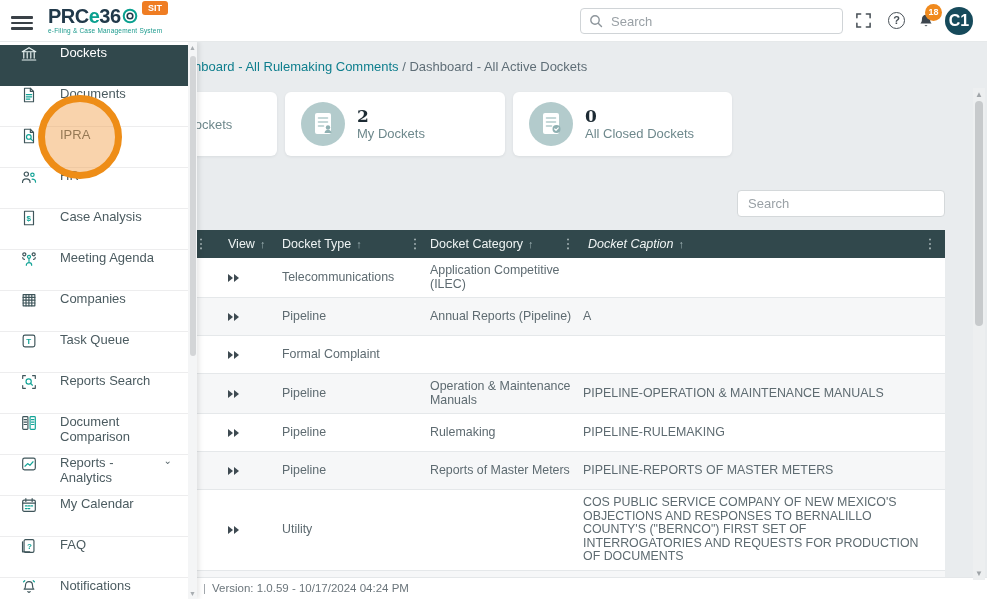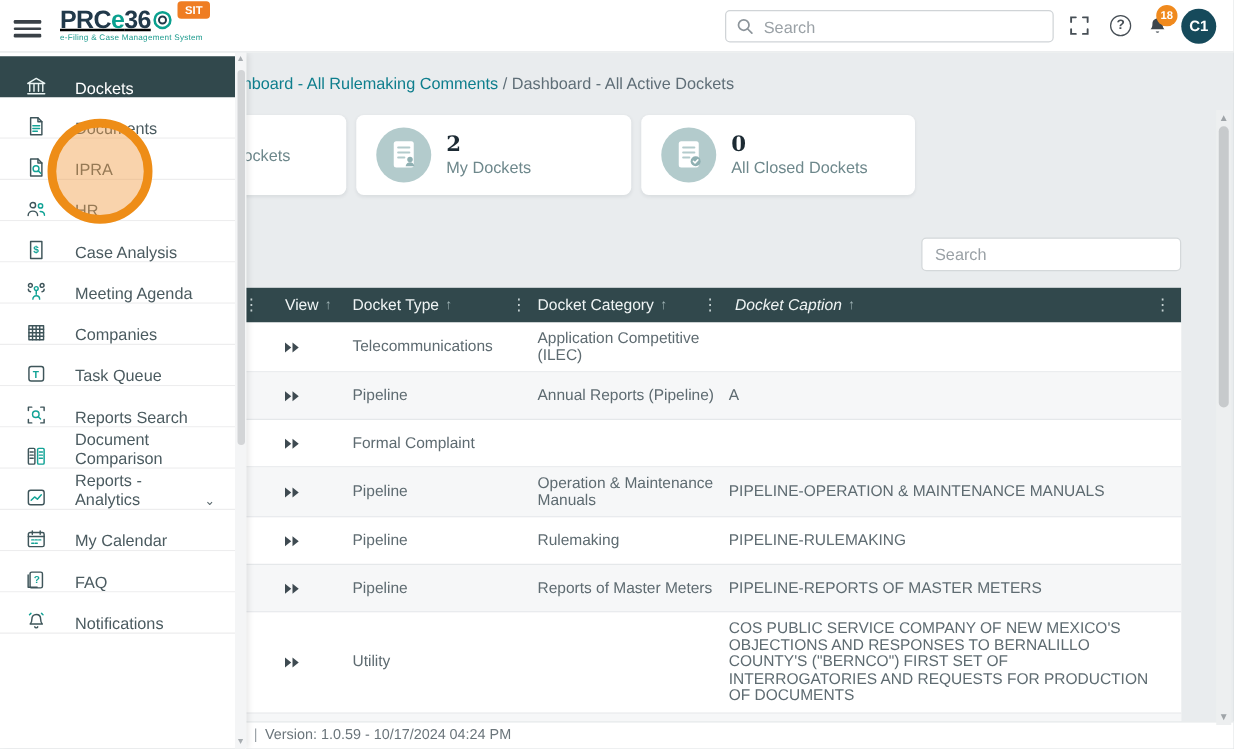--- a/index.html
+++ b/index.html
@@ -5,40 +5,40 @@
   * { margin:0; padding:0; box-sizing:border-box; }
   html,body { background:#d8dbde; }
   body { font-family:"Liberation Sans", sans-serif; }
   .canvas { position:relative; width:987px; height:599px; background:#e9ecee; overflow:hidden; margin:0 auto; }
 
   
   .topbar { position:absolute; left:0; top:0; width:987px; height:42px; background:#ffffff; border-bottom:1px solid #e6e9ea; z-index:30; }
   .hamburger { position:absolute; left:10px; top:11px; width:24px; height:20px; padding:2px 1px; cursor:pointer; }
   .hamburger span { display:block; height:2.5px; background:#3a4147; margin:3px 0; border-radius:1px; }
   .logo { position:absolute; left:48px; top:6px; line-height:1; }
-  .logo-row { display:flex; align-items:center;text-decoration:underline; }
+  .logo-row { display:flex; align-items:center; }
   .logo-prc { font-size:20px; font-weight:800; color:#21394a; letter-spacing:-0.5px; }
   .logo-e { font-size:20px; font-weight:800; color:#0aa08f; letter-spacing:-0.5px; }
   .logo-num { font-size:20px; font-weight:800; color:#21394a; letter-spacing:-0.5px; }
   .logo-ring { margin-left:1px; }
   .logo-tagline { font-size:6.5px; color:#1b9a8d; margin-top:2px; letter-spacing:.2px; }
   .env-badge { position:absolute; left:142px; top:1px; background:#ef7d23; color:#fff; font-size:9px; font-weight:bold; padding:2px 6px; border-radius:3px; }
   .gsearch { position:absolute; left:580px; top:8px; width:263px; height:26px; }
   .gsearch input { width:100%; height:100%; border:1px solid #d0d4d7; border-radius:4px; padding:0 8px 0 30px; font-size:13px; color:#444; outline:none; font-family:inherit; background:#fff; }
   .gsearch input::placeholder { color:#9aa1a6; }
   .gsearch .mag { position:absolute; left:8px; top:5px; }
   .top-ic { position:absolute; top:12px; width:18px; height:18px; cursor:pointer; }
   .help-circle { width:17px; height:17px; border:1.5px solid #474f56; border-radius:50%; color:#474f56; font-size:11px; font-weight:bold; text-align:center; line-height:15px; }
   .notif-badge { position:absolute; left:925px; top:4px; min-width:17px; height:17px; background:#f08a1e; border-radius:9px; color:#fff; font-size:9px; font-weight:bold; text-align:center; line-height:17px; padding:0 2px; z-index:2; }
-  .avatar { position:absolute; left:945px; top:7px; width:28px; height:28px; border-radius:50%; background:#164a5b; color:#fff; font-size:12px; font-weight:bold; text-align:center; line-height:28px; cursor:pointer; }
+  .avatar { position:absolute; left:945px; top:7px; width:28px; height:28px; border-radius:50%; background:#164a5b; color:#fff; font-size:16px; font-weight:bold; text-align:center; line-height:28px; cursor:pointer; }
 
   
   .sidebar { position:absolute; left:0; top:42px; width:197px; height:557px; background:#fff; z-index:20; box-shadow:2px 0 5px rgba(0,0,0,.10); }
   .side-menu { position:absolute; left:0; top:3px; width:188px; }
-  .side-item { display:flex; align-items:flex-end; height:33px; padding-left:20px; border-bottom:1px solid #ededee; cursor:pointer; background:#fff; }
+  .side-item { display:flex; align-items:flex-start; height:41px; padding-left:20px; border-bottom:1px solid #ededee; cursor:pointer; background:#fff; }
   .side-item .icon { width:18px; height:18px; margin-right:22px; flex:none; }
   .side-item .icon svg { width:18px; height:18px; fill:none; stroke:#3e555a; stroke-width:1.3; stroke-linecap:round; stroke-linejoin:round; }
   .side-item .icon svg .ac { stroke:#12a396; }
   .side-item .icon svg .act { fill:#12a396; stroke:none; font:bold 9px "Liberation Sans",sans-serif; }
   .side-label { font-size:13px; color:#4b5b60; font-weight:500; }
   .side-item.active { background:#31484c; border-bottom:none; }
   .side-item.active .side-label { color:#fff; }
   .side-item.active .icon svg, .side-item.active .icon svg .ac { stroke:#e8f2f1; }
   .chev { margin-left:auto; margin-right:16px; font-size:10px; color:#5a686d; }
   .side-scroll { position:absolute; right:0; top:0; width:9px; height:557px; background:#f4f5f6; }

